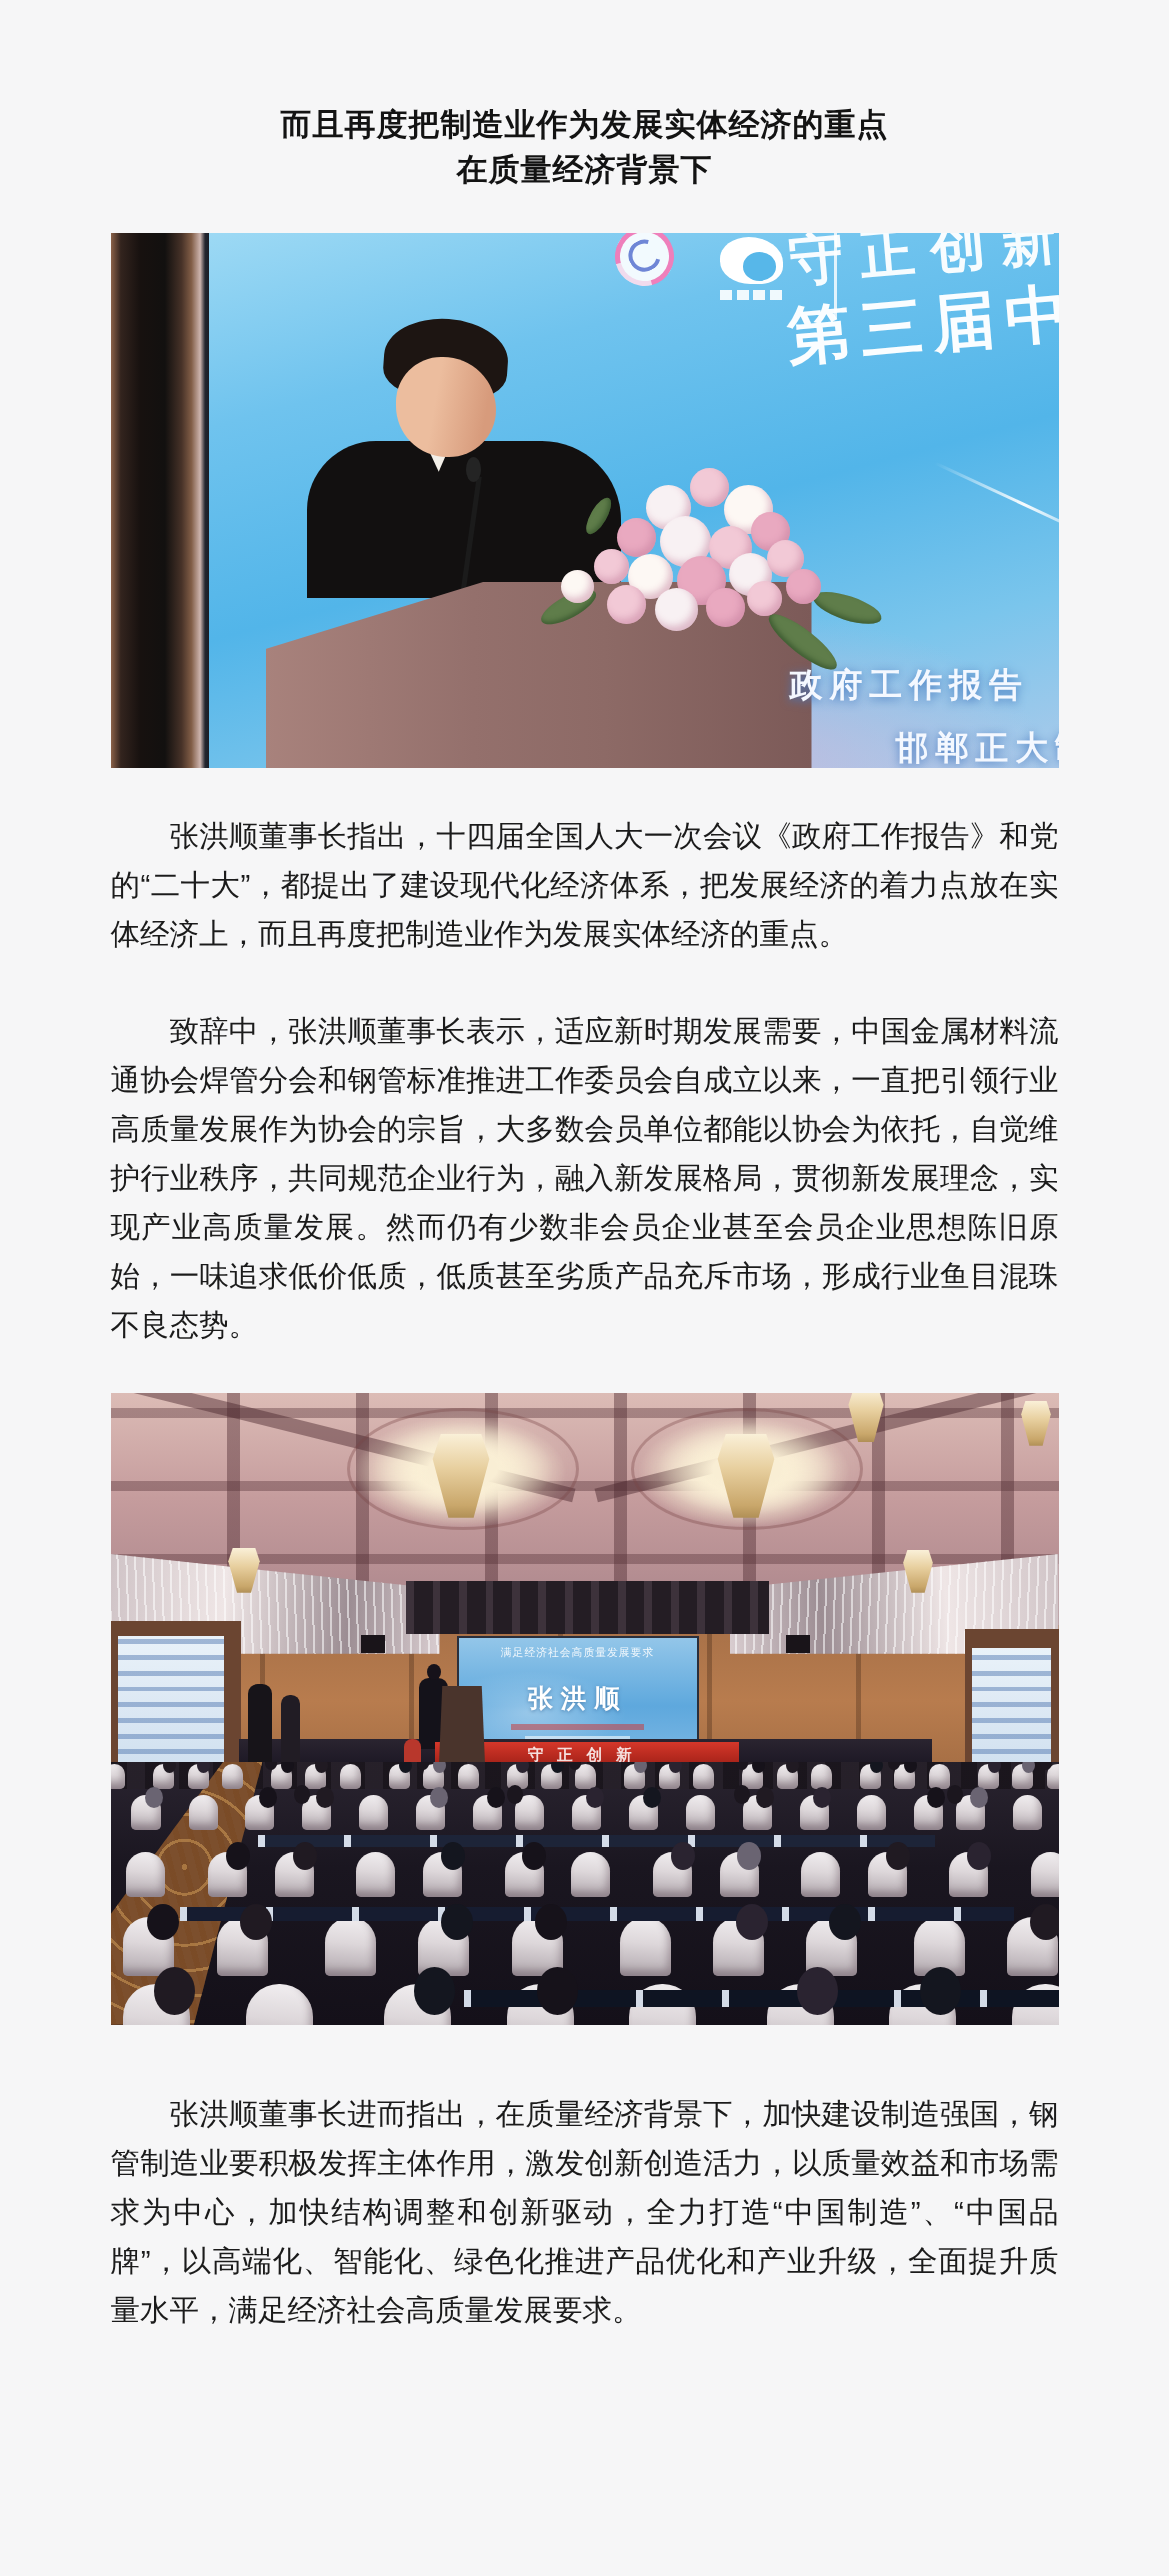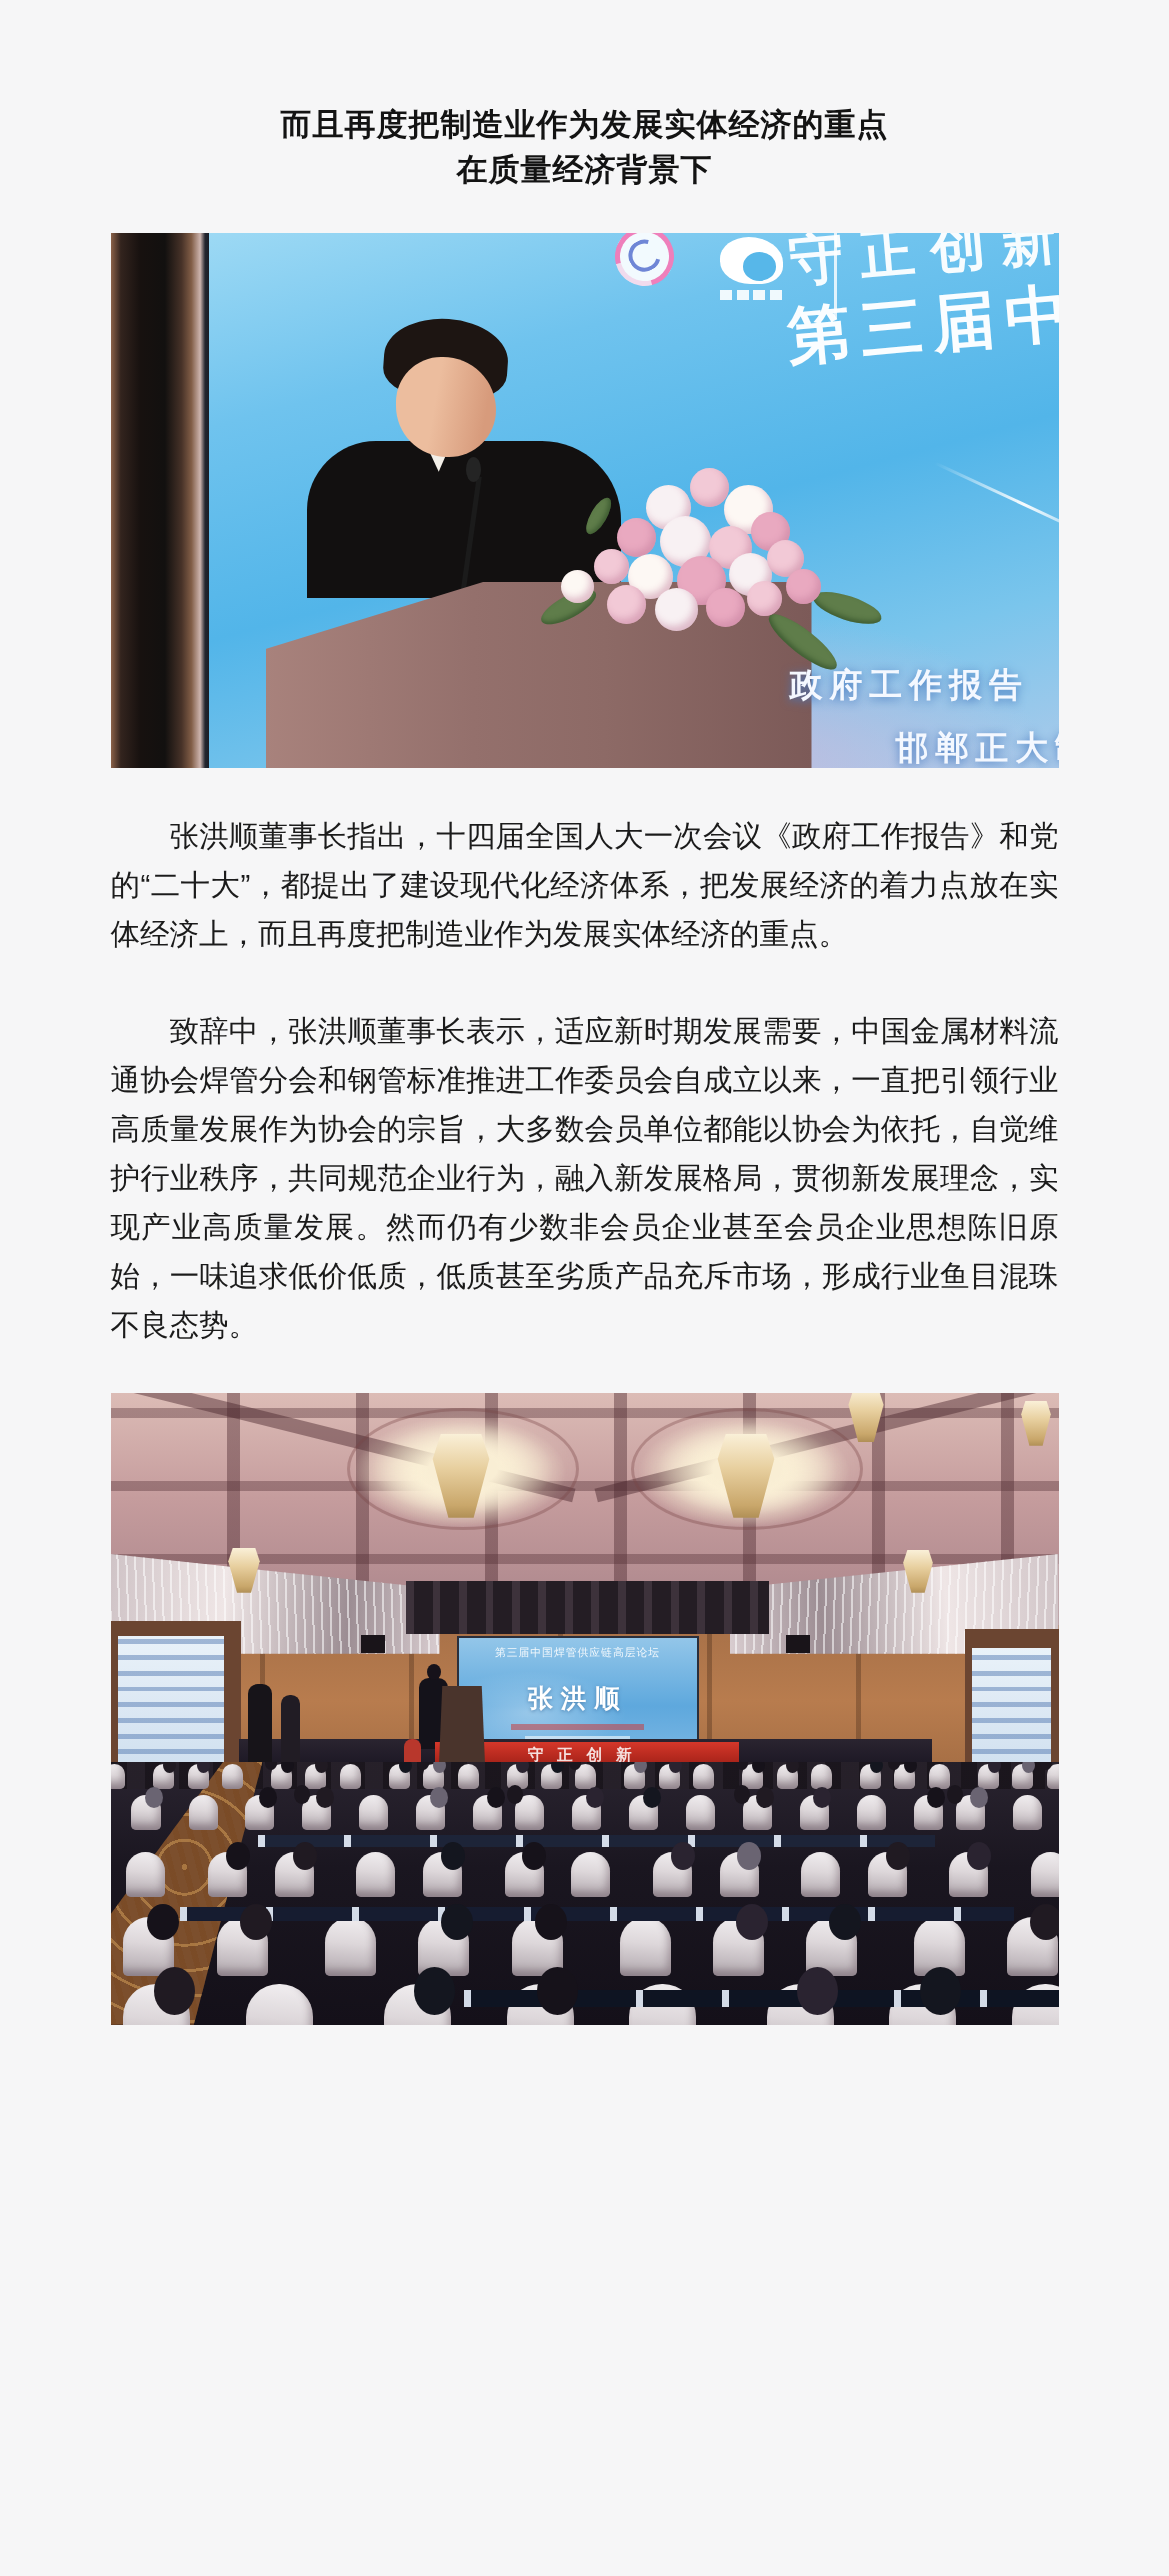--- a/index.html
+++ b/index.html
@@ -232,21 +232,21 @@
     <div class="p2-wall"></div>
     <div class="p2-wall-l">
       <div class="p2-poster-l"></div>
     </div>
     <div class="p2-wall-r">
       <div class="p2-poster-r"></div>
     </div>
     <div class="p2-speaker-a"></div>
     <div class="p2-speaker-b"></div>
     <div class="p2-screen">
-      <div class="p2-screen-header">第三届中国焊管供应链高层论坛</div>
+      <div class="p2-screen-header">满足经济社会高质量发展要求</div>
       <div class="p2-screen-name">张洪顺</div>
       <div class="p2-screen-sub1"></div>
       <div class="p2-screen-sub2"></div>
     </div>
     <div class="p2-stage"></div>
     <div class="p2-ledstrip">守正创新</div>
     <div class="p2-pod-body"></div>
     <div class="p2-pod-head"></div>
     <div class="p2-podium"></div>
     <div class="p2-fig1"></div>
@@ -384,14 +384,15 @@
         <div class="head" style="left: 426px; top: 205px; width: 41px; height: 48px; background: rgb(22, 18, 26);"></div>
         <div class="chair" style="left: 518px; top: 222px; width: 67px; height: 79px; border-radius: 33px 33px 4.9px 4.9px;"></div>
         <div class="chair" style="left: 656px; top: 222px; width: 67px; height: 79px; border-radius: 33px 33px 4.9px 4.9px;"></div>
         <div class="head" style="left: 686px; top: 205px; width: 41px; height: 48px; background: rgb(42, 35, 48);"></div>
         <div class="chair" style="left: 778px; top: 222px; width: 67px; height: 79px; border-radius: 33px 33px 4.9px 4.9px;"></div>
         <div class="head" style="left: 809px; top: 205px; width: 41px; height: 48px; background: rgb(20, 22, 31);"></div>
         <div class="chair" style="left: 901px; top: 222px; width: 67px; height: 79px; border-radius: 33px 33px 4.9px 4.9px;"></div>
       </div>
   </figure>
 
+  <p class="para para4">张洪顺董事长进而指出，在质量经济背景下，加快建设制造强国，钢管制造业要积极发挥主体作用，激发创新创造活力，以质量效益和市场需求为中心，加快结构调整和创新驱动，全力打造“中国制造”、“中国品牌”，以高端化、智能化、绿色化推进产品优化和产业升级，全面提升质量水平，满足经济社会高质量发展要求。</p>
 </div>
 
 
 </body></html>

